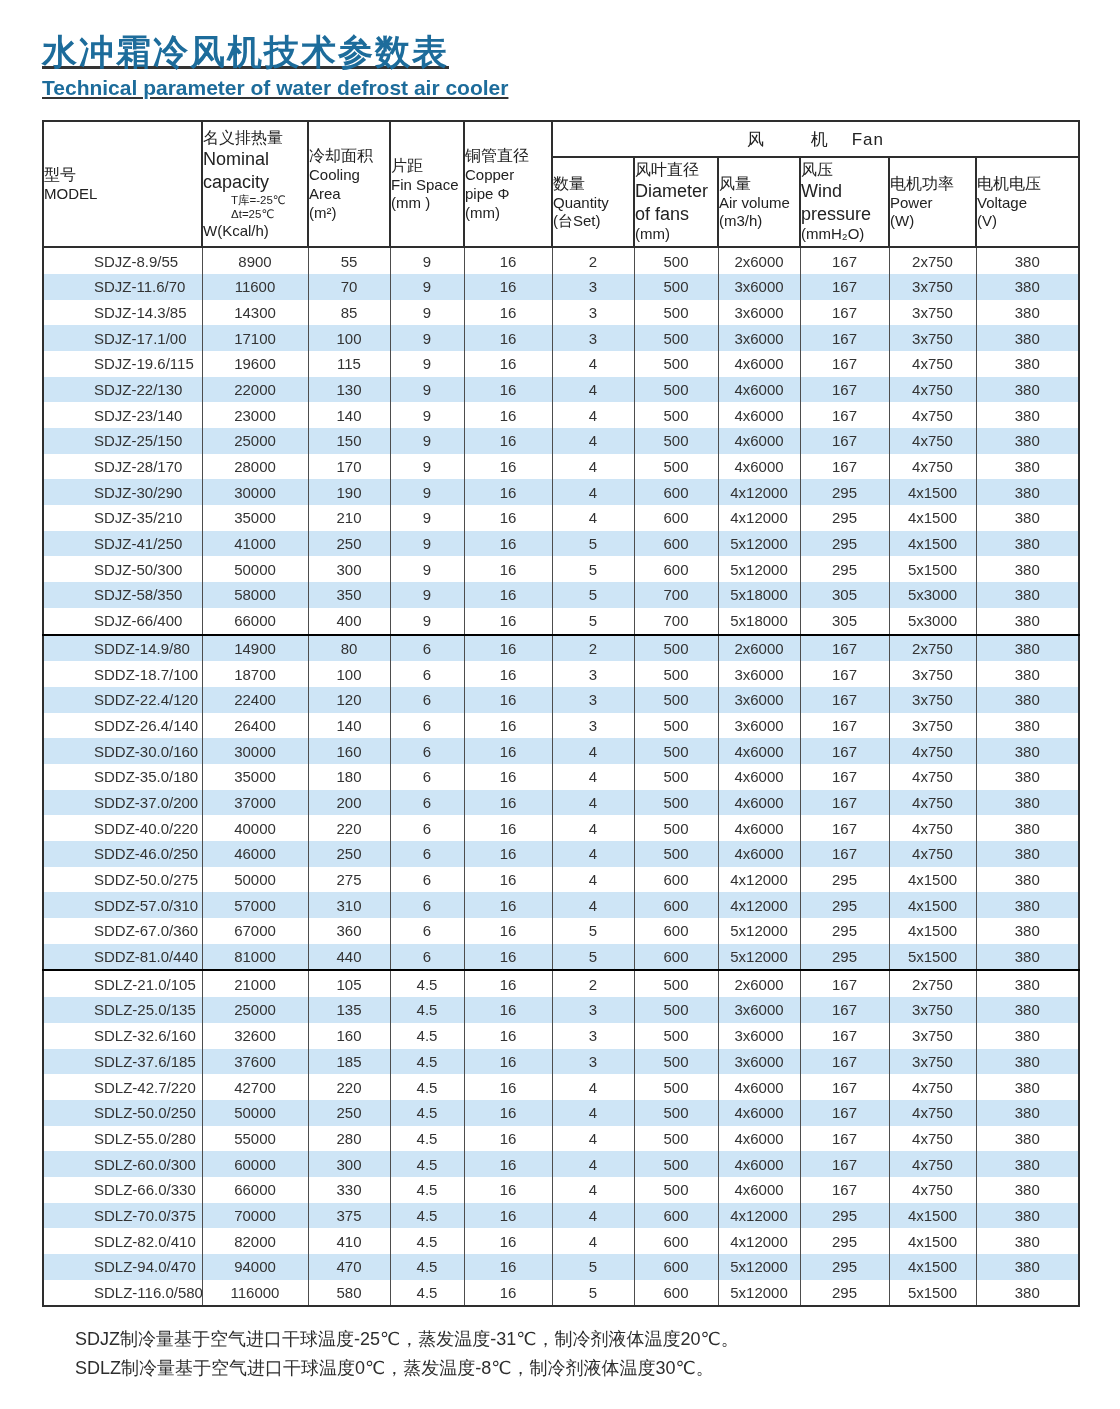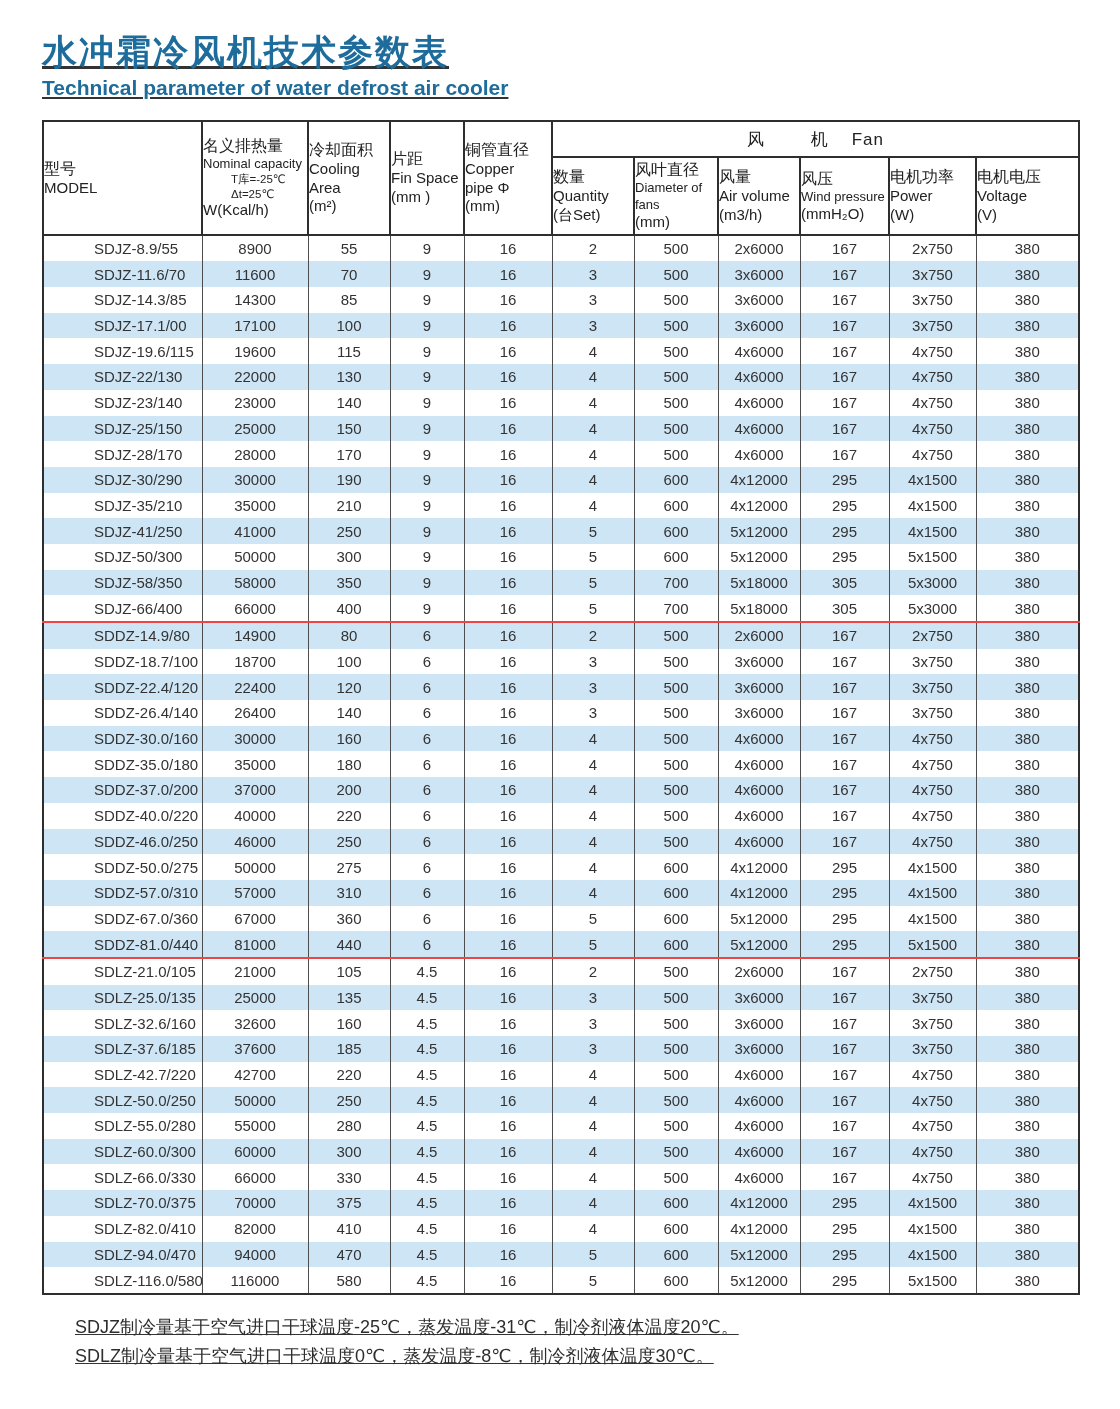--- a/index.html
+++ b/index.html
@@ -29,31 +29,31 @@
     font-weight:normal; background:#ffffff;
     padding:2px 0; vertical-align:middle;
   }
   th.fan-group {
     height:30px; font-size:17px; color:#222;
     white-space:pre; letter-spacing:1px;
   }
   .hline { line-height:1.25; text-align:left; color:#222; }
   .hz { font-size:16px; }
   .he { font-size:15px; }
-  .hs { font-size:13px; }
+  .hs { font-size:18px; }
   .hx { font-size:11.5px;padding-left:28px; }
   tbody td {
     border-left:1px solid #4d4d4d; border-right:1px solid #4d4d4d;
     height:25.7px; font-size:15px; text-align:center;
     color:#333; padding:0; overflow:hidden; white-space:nowrap;
   }
   tbody tr.stripe td { background:#cee5f6; }
-  tbody tr.section-start td { border-top:2px solid #ef4444;margin-top:24px; }
+  tbody tr.section-start td { border-top:2px solid #000000;margin-top:24px; }
   td.model { text-align:left; padding-left:50px; }
-  .notes { margin:18px 0 0 75px;text-decoration:underline; }
+  .notes { margin:18px 0 0 75px; }
   .note-line {
     font-size:18px; color:#2d2d2d; line-height:29px; margin:0;
   }
 </style>
 </head>
 <body>
 
 <div class="titles">
   <h1 class="title-zh">水冲霜冷风机技术参数表</h1>
   <h2 class="title-en">Technical parameter of water defrost air cooler</h2>

